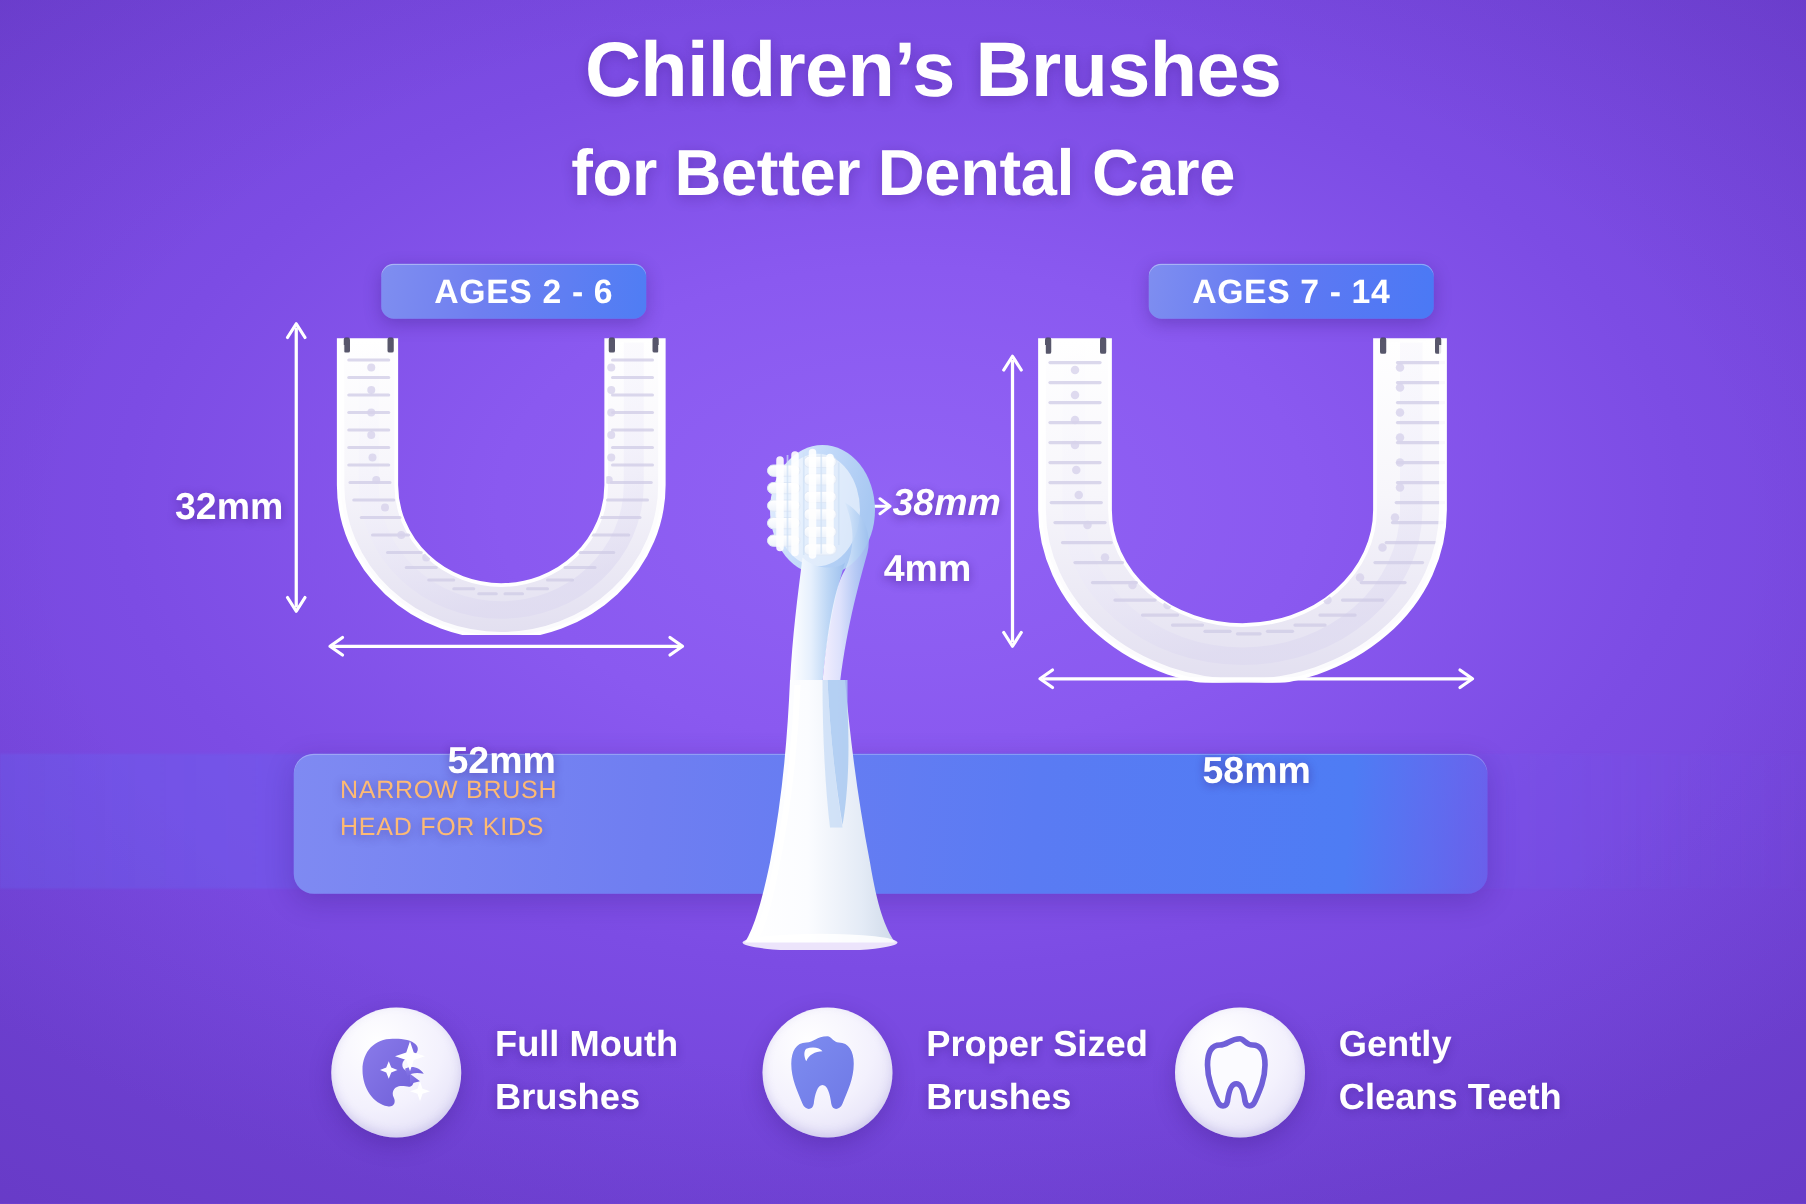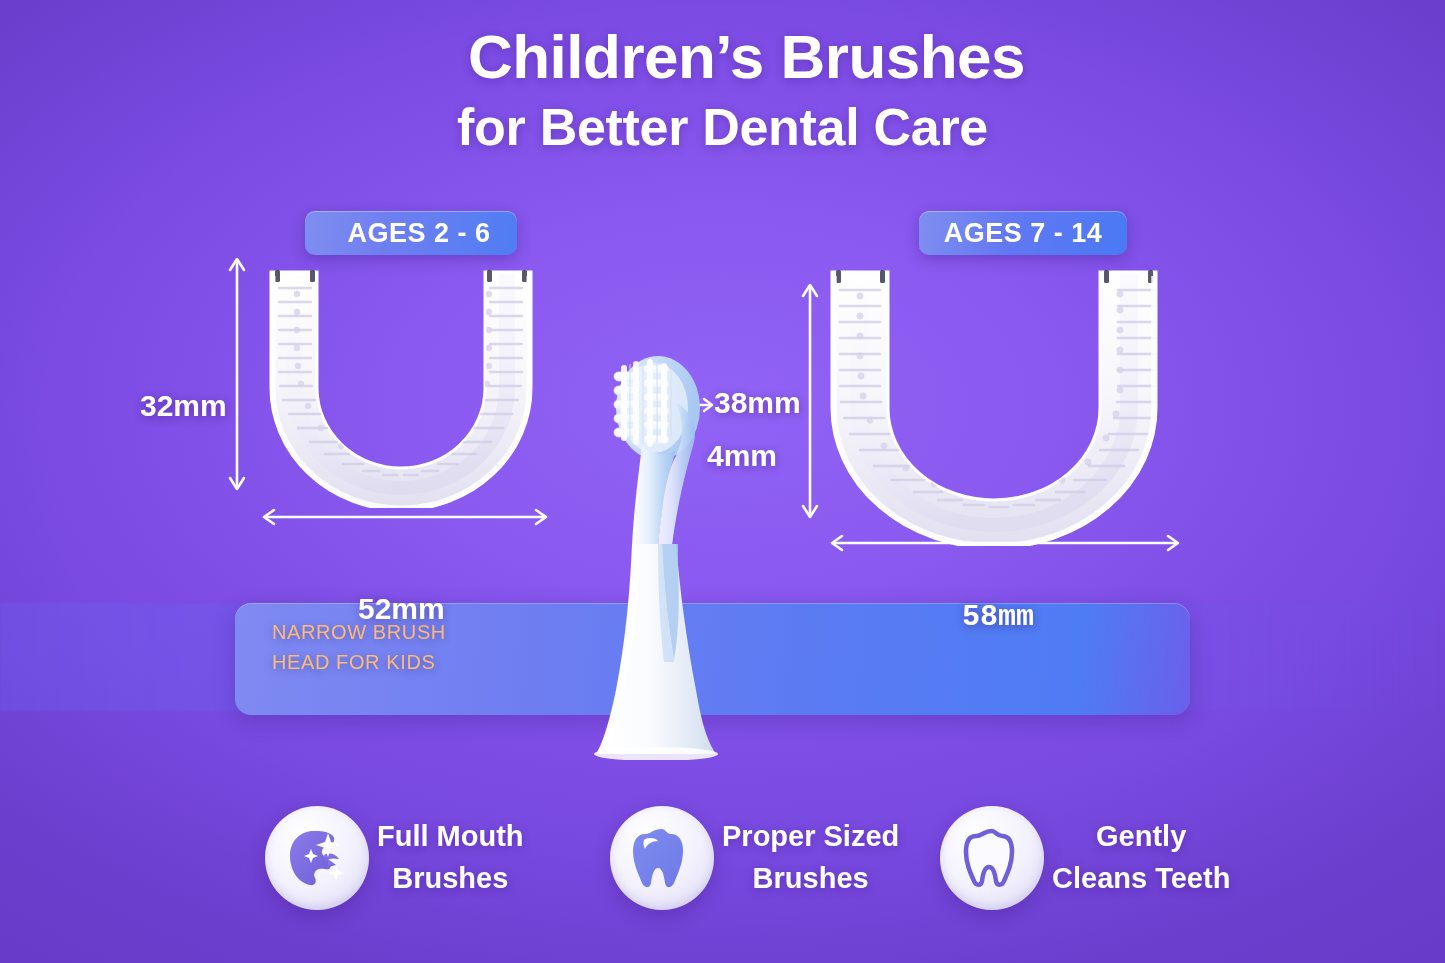--- a/index.html
+++ b/index.html
@@ -28,56 +28,56 @@
   }
 
   
   #title-block {
     position:absolute; top:22px; left:0; right:0;
     text-align:center; color:#fff;
     text-shadow:0 2px 10px rgba(58,20,120,.33);
     z-index:8;
   }
   #title-line1 { font-size:62px; font-weight:bold; letter-spacing:-.5px; line-height:1.14;padding-left:48px; }
-  #title-line2 { font-size:52px; font-weight:bold; letter-spacing:-.3px; line-height:1.2; margin-top:3px; }
+  #title-line2 { font-size:52px; font-weight:bold; letter-spacing:-.3px; line-height:1.2; margin-top:15px; }
 
   
   .age-badge {
     position:absolute;
     height:44px; border-radius:10px;
     display:flex; align-items:center; justify-content:center;
     color:#fff; font-size:27px; font-weight:bold; letter-spacing:.5px;
     box-shadow:0 4px 14px rgba(46,18,110,.30), inset 0 1px 0 rgba(255,255,255,.35);
     z-index:7;
   }
   #badge-left  { left:305px; top:211px; width:212px;
     background:linear-gradient(100deg,#7f8ef0 0%,#6f7ff0 38%,#4f7df4 100%);padding-left:16px; }
-  #badge-right { left:919px; top:211px; width:208px;
+  #badge-right { left:919px; top:211px; width:228px;
     background:linear-gradient(100deg,#7f8ef0 0%,#6178f2 45%,#4a79f5 100%); }
 
   
   .ubrush { position:absolute; z-index:5; }
   #ubrush-left  { left:253px; top:258px;  width:295px; height:250px; }
   #ubrush-right { left:812px; top:258px;  width:365px; height:288px; }
 
   
   .dim-line { position:absolute; z-index:6; }
   .dim-label {
     position:absolute; color:#fff; font-size:30px; font-weight:bold;
     text-shadow:0 2px 8px rgba(55,18,118,.45);
     z-index:7; white-space:nowrap;margin-top:48px;
   }
   #dim-v-left   { left:222px; top:252px; width:30px; height:244px; }
   #lbl-32       { left:140px; top:341px; }
   #dim-h-left   { left:262px; top:508px; width:288px; height:24px; }
   #lbl-52       { left:358px; top:544px; }
   #dim-v-right  { left:795px; top:278px; width:30px; height:246px; }
-  #lbl-38       { left:714px; top:338px; }
+  #lbl-38       { left:714px; top:338px;font-style:italic; }
   #dim-h-right  { left:830px; top:534px; width:352px; height:24px; }
-  #lbl-58       { left:962px; top:552px;font-family:Liberation Mono, monospace; }
+  #lbl-58       { left:962px; top:552px; }
   #dim-4mm      { left:681px; top:392px; width:34px; height:26px; }
   #lbl-4        { left:707px; top:391px; }
 
   
   #narrow-banner {
     position:absolute; left:235px; top:603px; width:955px; height:112px;
     border-radius:16px;
     background:linear-gradient(95deg,#7f8af2 0%,#6f7ef1 30%,#5a7bf3 62%,#4e7cf4 88%, rgba(95,110,240,.55) 100%);
     box-shadow:0 6px 22px rgba(45,18,110,.24), inset 0 1px 0 rgba(255,255,255,.25);
     z-index:4;
@@ -92,21 +92,21 @@
   #narrow-l2 { display:block; line-height:1.48; text-align:left; }
 
   
   #toothbrush { position:absolute; left:588px; top:338px; width:136px; height:422px; z-index:6; }
 
   
   #features {
     position:absolute; left:265px; top:806px; width:1010px; height:110px;
     z-index:7;
   }
-  .feature { position:absolute; display:flex; align-items:center; gap:8px;text-align:center; }
+  .feature { position:absolute; display:flex; align-items:center; gap:27px; }
   #feature-0 { left:0px;   top:0px; }
   #feature-1 { left:345px; top:0px; }
   #feature-2 { left:675px; top:0px; }
   .feature-icon {
     width:104px; height:104px; border-radius:50%; flex:0 0 104px;
     background:radial-gradient(circle at 36% 28%, #ffffff 0%, #f3f1fd 52%, #dcd8f4 100%);
     box-shadow:0 6px 18px rgba(45,15,110,.26), inset 0 -3px 8px rgba(150,140,210,.30);
     display:flex; align-items:center; justify-content:center;
   }
   .feature-text {

